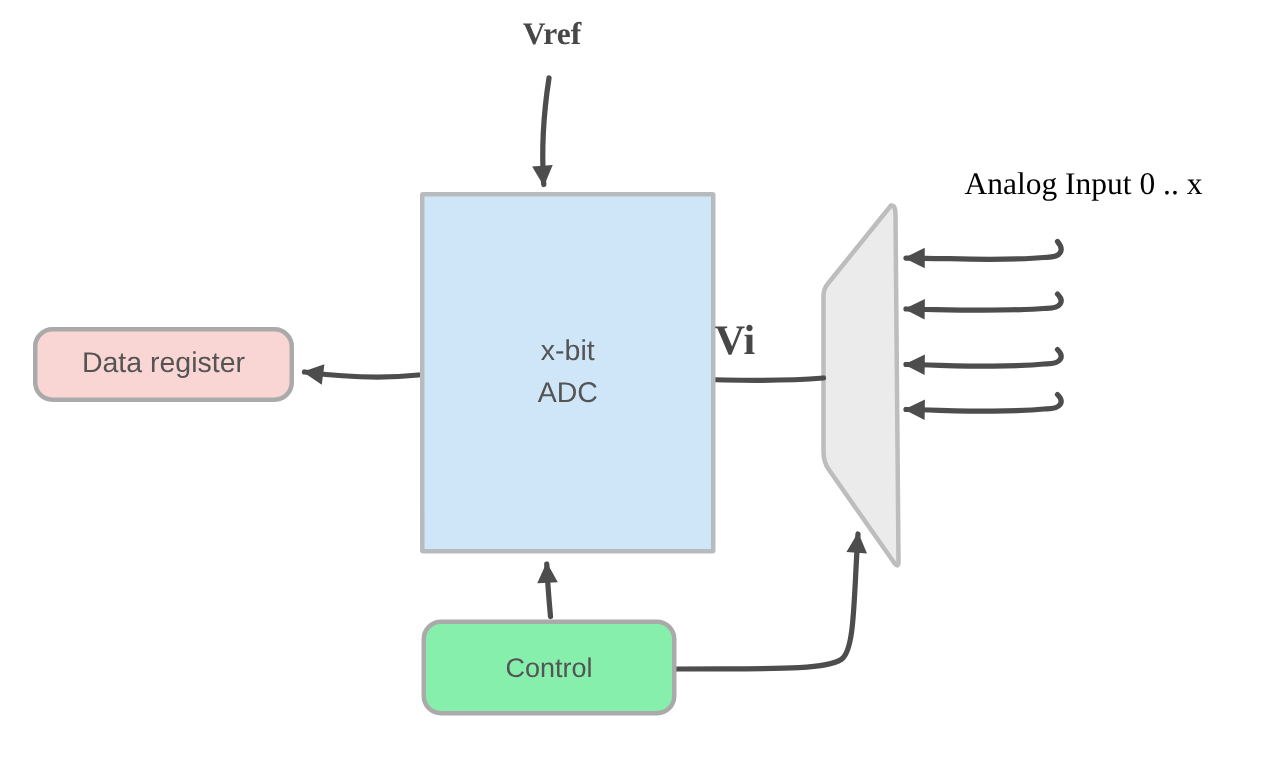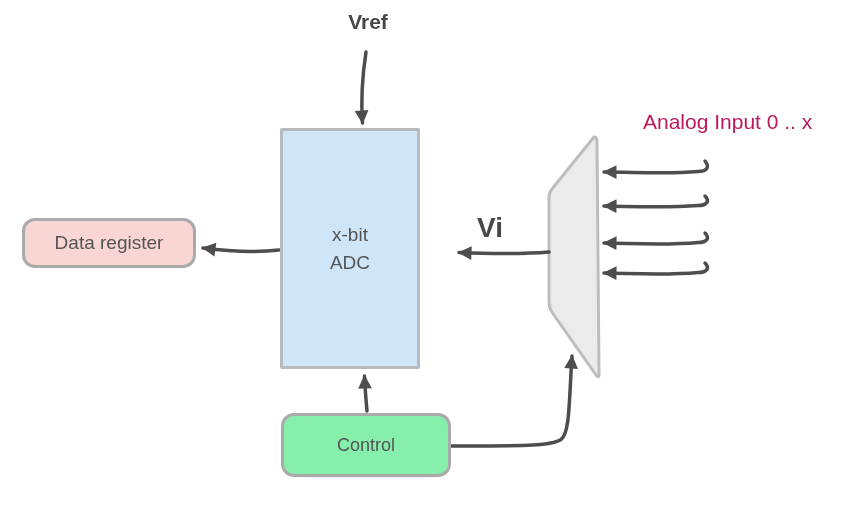--- a/index.html
+++ b/index.html
@@ -28,21 +28,21 @@
     justify-content: center;
     color: #545454;
   }
   .node .node-label {
     white-space: pre-line;
     text-align: center;
   }
   .node-adc {
     left: 280px;
     top: 128px;
-    width: 140px;
+    width: 197px;
     height: 241px;
     border: 3px solid #b7bbbd;
     border-radius: 2px;
     font-size: 19px;
     line-height: 28px;
     align-items: center;
   }
   .node-data-register {
     left: 22px;
     top: 218px;
@@ -58,20 +58,21 @@
     width: 170px;
     height: 64px;
     border: 3.5px solid #aaaaaa;
     border-radius: 13px;
     font-size: 18px;
   }
   .float-label {
     position: absolute;
     color: #474747;
     text-align: center;
+    font-family: Liberation Serif, serif;
   }
   .label-vref {
     left: 332px;
     top: 10px;
     width: 72px;
     font-size: 21px;
     font-weight: bold;
   }
   .label-vi {
     left: 462px;
@@ -79,21 +80,21 @@
     width: 56px;
     font-size: 28px;
     font-weight: bold;
   }
   .label-analog-input {
     left: 643px;
     top: 110px;
     width: 200px;
     font-size: 21px;
     font-weight: normal;
-    color: #be185d;
+    color: #000000;
     text-align: left;
     white-space: nowrap;
   }
 </style>
 </head>
 <body>
 
 <div class="stage">
 
   <svg width="854" height="507" viewBox="0 0 854 507">

